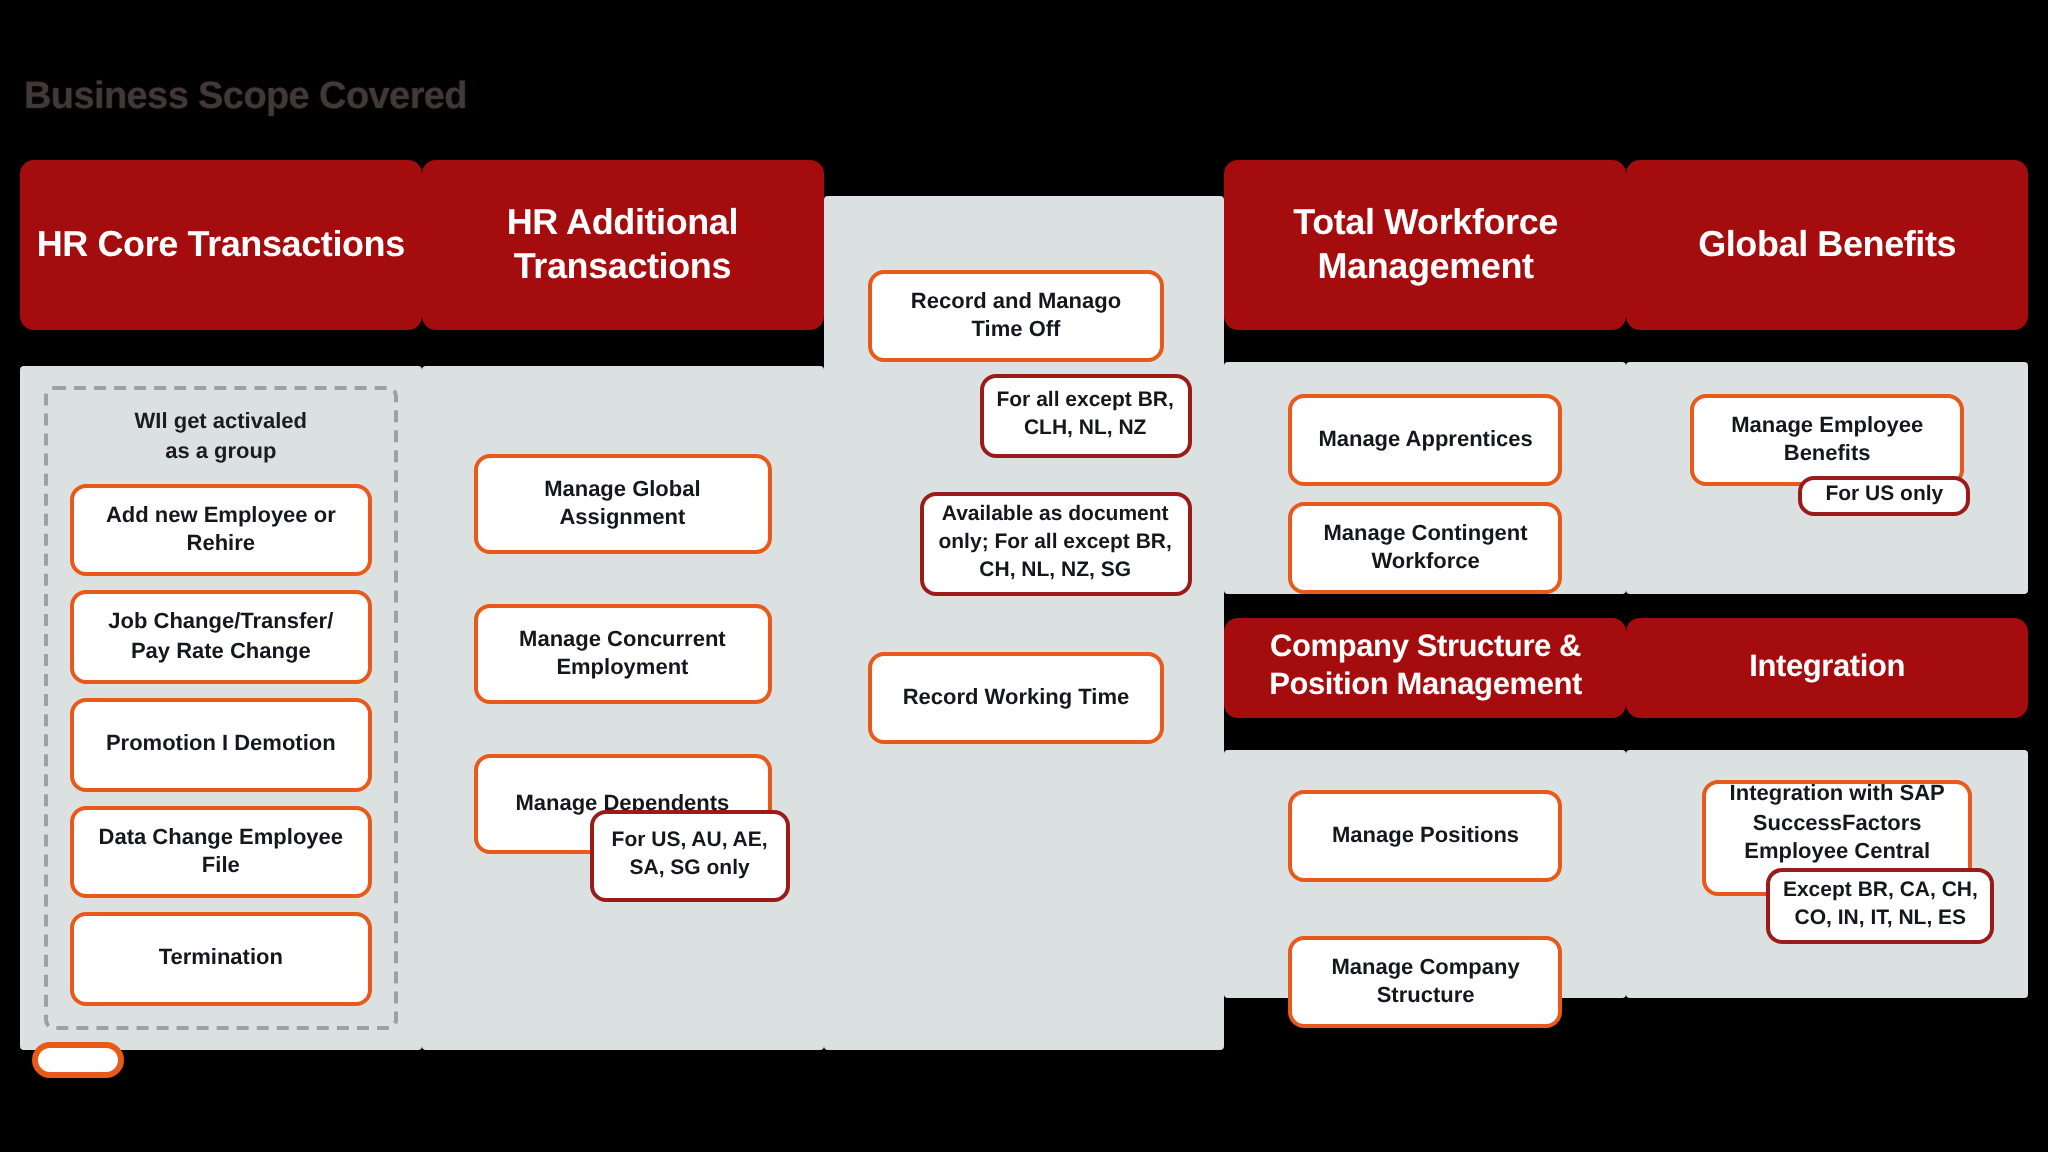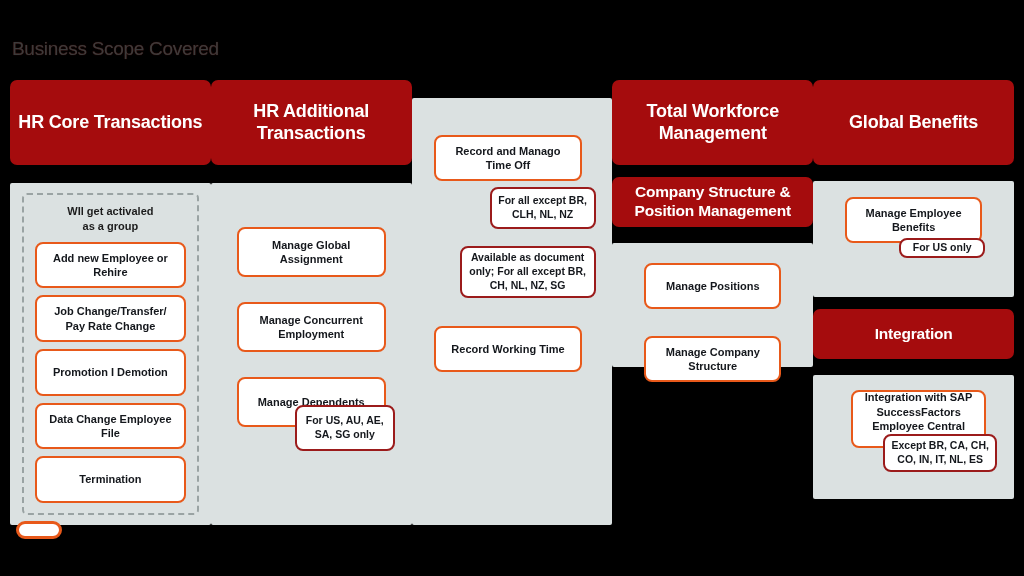--- a/index.html
+++ b/index.html
@@ -18,21 +18,21 @@
     height: 576px;
     background: #000000;
   }
 
   
   .slide-title {
     position: absolute;
     left: 12px;
     top: 38px;
     font-size: 19px;
-    font-weight: normal;
+    font-weight: bold;
     letter-spacing: -0.3px;
     color: #3b3b3b;
     text-shadow: 0 0 1px rgba(150,30,20,0.55);
     white-space: nowrap;
   }
 
   
   .columns {
     position: absolute;
     left: 10px;
@@ -213,20 +213,24 @@
 
         <div class="note" style="left:48px;top:148px;width:136px;height:52px;">Available as document only; For all except BR, CH, NL, NZ, SG</div>
 
         <div class="item box-h-46" style="position:absolute;left:22px;top:228px;right:30px;">Record Working Time</div>
       </div>
     </div>
 
     <div class="column col4">
       <div class="col-header">Total Workforce Management</div>
 
+      <div class="panel short">
+        <div class="item box-h-46" style="position:absolute;left:32px;top:16px;right:32px;">Manage Apprentices</div>
+        <div class="item box-h-46" style="position:absolute;left:32px;top:70px;right:32px;">Manage Contingent Workforce</div>
+      </div>
 
       <div class="col-header small-head">Company Structure &amp; Position Management</div>
 
       <div class="panel short2">
         <div class="item box-h-46" style="position:absolute;left:32px;top:20px;right:32px;">Manage Positions</div>
         <div class="item box-h-46" style="position:absolute;left:32px;top:75px;right:32px;margin-top:18px;">Manage Company Structure</div>
       </div>
     </div>
 
     <div class="column col5">

